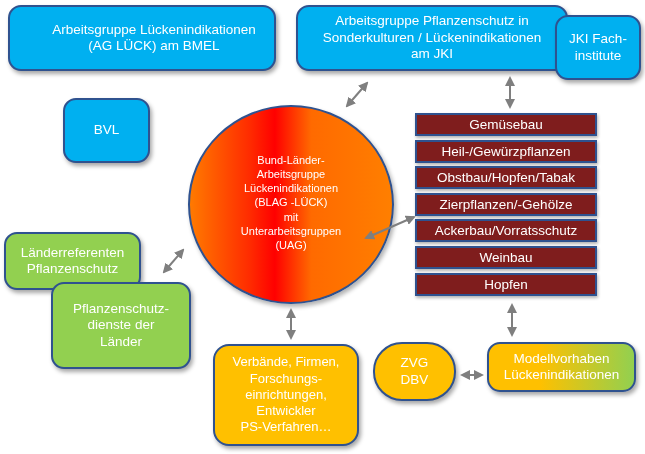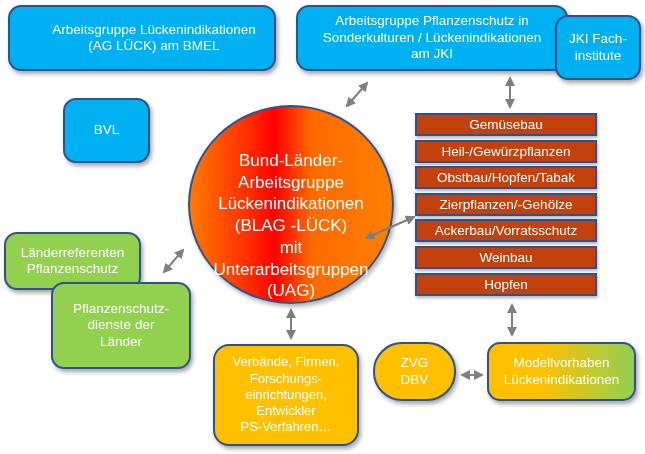--- a/index.html
+++ b/index.html
@@ -15,31 +15,31 @@
   .grad { background:linear-gradient(90deg, #ffc000 0%, #ffc000 35%, #92d050 100%); }
 
   #ag-lueck { left:8px; top:5px; width:268px; height:66px;padding-left:24px; }
   #ag-jki { left:296px; top:5px; width:272px; height:66px; }
   #jki-fach { left:555px; top:15px; width:86px; height:65px;align-items:center; }
   #bvl { left:63px; top:98px; width:87px; height:65px; }
   #laenderref { left:4px; top:232px; width:137px; height:58px; }
   #psd { left:51px; top:282px; width:140px; height:87px; }
   #verbaende { left:213px; top:344px; width:146px; height:102px; font-size:13px; line-height:1.25;border-radius:16px; }
   #zvg { left:373px; top:342px; width:83px; height:59px;border-radius:29px; }
-  #modell { left:487px; top:342px; width:149px; height:59px; }
+  #modell { left:487px; top:342px; width:149px; height:50px; }
 
   #circle { position:absolute; left:188px; top:105px; width:206px; height:199px; border-radius:50%;
             box-sizing:border-box; border:2px solid #2f528f;
             background:linear-gradient(90deg, #ff7a00 0%, #ff2a00 30%, #ff0000 42%, #ff6a00 60%, #ff7f00 100%);
-            color:#ffffff; display:flex; align-items:flex-end; justify-content:center; text-align:center;
-            box-shadow:2px 3px 4px rgba(0,0,0,0.3); font-size:17px; line-height:1.28; }
+            color:#ffffff; display:flex; align-items:center; justify-content:center; text-align:center;
+            box-shadow:2px 3px 4px rgba(0,0,0,0.3); font-size:11px; line-height:1.28; }
   #circle span { white-space:pre-line; display:block; margin-top:-4px; }
 
   #crop-list { position:absolute; left:415px; top:113px; width:182px; }
-  .crop { box-sizing:border-box; height:23px; margin-bottom:3.6px; background:#c2410c;
+  .crop { box-sizing:border-box; height:23px; margin-bottom:3.6px; background:#7f1d1d;
           border:2px solid #2f528f; color:#ffffff; font-size:13.5px; display:flex; align-items:center;
           justify-content:center; box-shadow:1px 2px 3px rgba(0,0,0,0.3); }
 
   svg#arrows { position:absolute; left:0; top:0; width:645px; height:454px; pointer-events:none; }
 </style>
 </head>
 <body>
 
 <div class="box blue" id="ag-lueck">
   <span>Arbeitsgruppe Lückenindikationen

